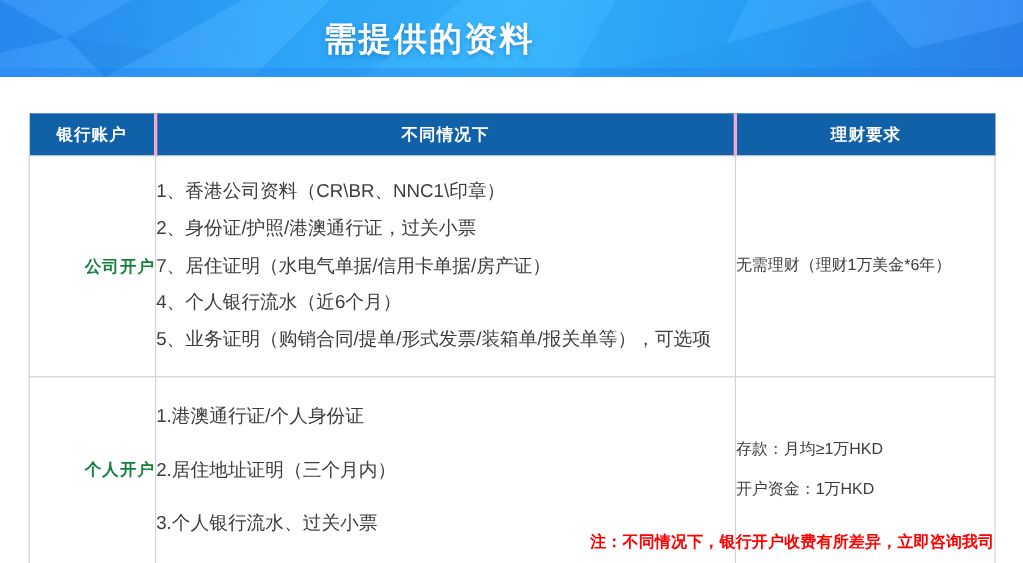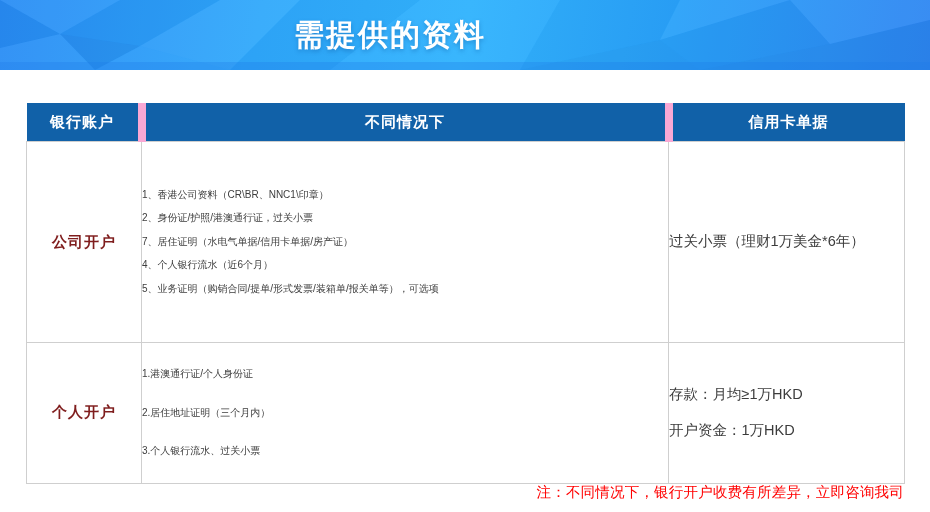--- a/index.html
+++ b/index.html
@@ -65,48 +65,48 @@
   table.spec col.c2 { width: 527px; }
   table.spec col.c3 { width: 236px; }
 
   table.spec thead th {
     background: #1161a8;
     color: #ffffff;
     font-size: 15px;
     font-weight: bold;
     height: 38px;
     letter-spacing: 1px;
-    border-right: 8px solid #f9a8d4;
+    border-right: 3px solid #f9a8d4;
     border-left: 0;
     text-align: center;
     vertical-align: middle;
     padding: 0;
   }
   table.spec thead th:last-child { border-right: 0; }
 
   table.spec tbody td {
     border: 1px solid #cfcfcf;
     vertical-align: middle;
     padding: 0;
     background: #ffffff;
   }
   table.spec tbody tr td:first-child { border-left: 1px solid #cfcfcf; }
 
   .acct-label {
-    text-align: center;
-    color: #7f1d1d;
+    text-align: right;
+    color: #15803d;
     font-size: 15px;
     font-weight: bold;
     letter-spacing: 1px;
   }
 
   .docs-cell {
     padding: 14px 10px 14px 18px;
     color: #3c3c3c;
-    font-size: 10px;
+    font-size: 17px;
   }
   .docs-cell .line {
     line-height: 1.45;
     white-space: nowrap;
   }
   .docs-list-spaced .line { margin: 9px 0; }
   .docs-list-tight .line { margin: 24px 0; }
 
   .req-cell {
     padding: 14px 12px 14px 18px;
@@ -123,21 +123,21 @@
   tr.row-company td { height: 200px; }
   tr.row-personal td { height: 126px; }
 
   
   .footnote {
     position: absolute;
     right: 26px;
     top: 483px;
     color: #ff0000;
     font-size: 14.5px;
-    font-weight: normal;
+    font-weight: bold;
     white-space: nowrap;
     letter-spacing: 0.2px;
   }
 </style>
 </head>
 <body>
 
 <div class="banner">
   <svg class="banner-poly" viewBox="0 0 930 70" preserveAspectRatio="none">
     <polygon points="0,0 120,0 60,34" fill="#ffffff" fill-opacity="0.055"></polygon>
@@ -164,35 +164,35 @@
   <table class="spec">
     <colgroup>
       <col class="c1">
         <col class="c2">
         <col class="c3">
     </colgroup>
     <thead>
       <tr>
         <th>银行账户</th>
         <th>不同情况下</th>
-        <th>信用卡单据</th>
+        <th>理财要求</th>
       </tr>
     </thead>
     <tbody>
       <tr class="row-company">
         <td class="acct-label">公司开户</td>
         <td class="docs-cell docs-list-spaced">
           <div class="line">1、香港公司资料（CR\BR、NNC1\印章）</div>
           <div class="line">2、身份证/护照/港澳通行证，过关小票</div>
           <div class="line">7、居住证明（水电气单据/信用卡单据/房产证）</div>
           <div class="line">4、个人银行流水（近6个月）</div>
           <div class="line">5、业务证明（购销合同/提单/形式发票/装箱单/报关单等），可选项</div>
         </td>
         <td class="req-cell">
-          <div class="line">过关小票（理财1万美金*6年）</div>
+          <div class="line">无需理财（理财1万美金*6年）</div>
         </td>
       </tr>
       <tr class="row-personal">
         <td class="acct-label">个人开户</td>
         <td class="docs-cell docs-list-tight">
           <div class="line">1.港澳通行证/个人身份证</div>
           <div class="line">2.居住地址证明（三个月内）</div>
           <div class="line">3.个人银行流水、过关小票</div>
         </td>
         <td class="req-cell">

